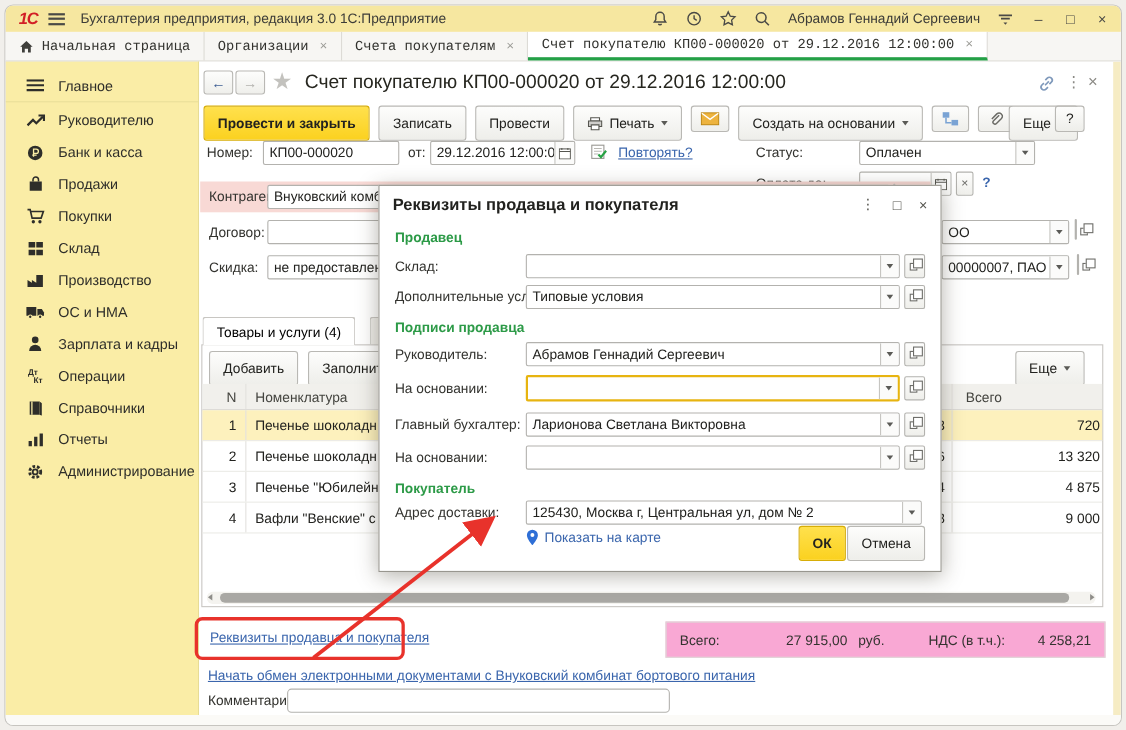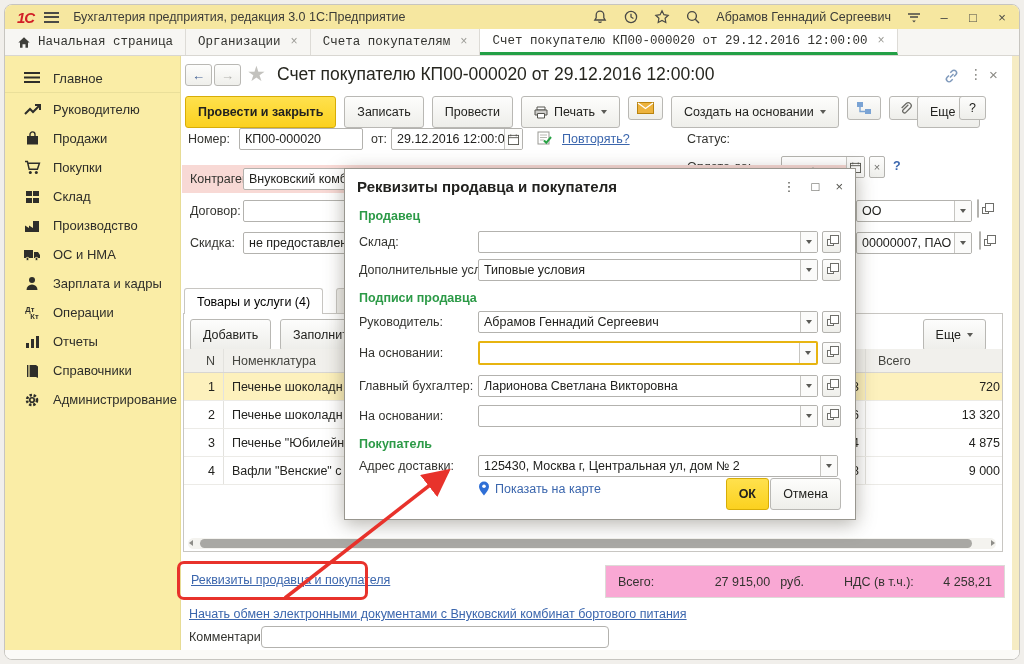--- a/index.html
+++ b/index.html
@@ -156,20 +156,29 @@
             <span class="sic">
               <svg width="17" height="13" viewBox="0 0 17 13" fill="none">
                 <path d="M1 11l5-5 3 3 6-6" stroke="#2e2e2a" stroke-width="2"></path>
                 <path d="M11 2h5v5" fill="none" stroke="#2e2e2a" stroke-width="2"></path>
               </svg>
             </span>
             <span>Руководителю</span>
           </div>
     <div class="sitem">
             <span class="sic">
+              <svg width="16" height="16" viewBox="0 0 16 16" fill="none">
+                <circle cx="8" cy="8" r="6.6" fill="#2e2e2a"></circle>
+                <path d="M6.5 11.5V4.5h2.4a2 2 0 0 1 0 4H6.5M5.3 10h4" stroke="#faeda6" stroke-width="1.2"></path>
+              </svg>
+            </span>
+            <span>Банк и касса</span>
+          </div>
+    <div class="sitem">
+            <span class="sic">
               <svg width="15" height="15" viewBox="0 0 15 15">
                 <path d="M2 5h11v8.5H2z" fill="#2e2e2a"></path>
                 <path d="M5 5V3.4a2.5 2.5 0 0 1 5 0V5" fill="none" stroke="#2e2e2a" stroke-width="1.4"></path>
               </svg>
             </span>
             <span>Продажи</span>
           </div>
     <div class="sitem">
             <span class="sic">
               <svg width="17" height="15" viewBox="0 0 17 15" fill="none">
@@ -217,35 +226,35 @@
             <span>Зарплата и кадры</span>
           </div>
     <div class="sitem">
             <span class="sic dtkt">
               <span><span>Дт</span><span class="b">Кт</span></span>
             </span>
             <span>Операции</span>
           </div>
     <div class="sitem">
             <span class="sic">
-              <svg width="15" height="13" viewBox="0 0 15 13">
-                <path d="M1 13V8h3v5zM6 13V4h3v9zM11 13V1h3v12z" fill="#2e2e2a"></path>
-              </svg>
-            </span>
-            <span>Отчеты</span>
-          </div>
-    <div class="sitem">
-            <span class="sic">
               <svg width="14" height="14" viewBox="0 0 14 14">
                 <path d="M2 1h9v12H2z" fill="#2e2e2a"></path>
                 <path d="M11 1l2 1.5V14l-2-1z" fill="#2e2e2a"></path>
                 <path d="M4 1v12" stroke="#faeda6" stroke-width="1.2"></path>
               </svg>
             </span>
             <span>Справочники</span>
+          </div>
+    <div class="sitem">
+            <span class="sic">
+              <svg width="15" height="13" viewBox="0 0 15 13">
+                <path d="M1 13V8h3v5zM6 13V4h3v9zM11 13V1h3v12z" fill="#2e2e2a"></path>
+              </svg>
+            </span>
+            <span>Отчеты</span>
           </div>
     <div class="sitem">
             <span class="sic">
               <svg width="16" height="16" viewBox="0 0 16 16" fill="none">
                 <circle cx="8" cy="8" r="5" stroke="#2e2e2a" stroke-width="2.6" stroke-dasharray="2.4 1.7"></circle>
                 <circle cx="8" cy="8" r="3.1" fill="#2e2e2a"></circle>
                 <circle cx="8" cy="8" r="1.4" fill="#faeda6"></circle>
               </svg>
             </span>
             <span>Администрирование</span>
@@ -335,20 +344,26 @@
               </svg>
             </span>
     </div>
     <svg class="abs" style="left:356px;top:74px;" width="16" height="16" viewBox="0 0 16 16">
             <rect x="1" y="2" width="11" height="12" fill="#fff" stroke="#9a9994"></rect>
             <path d="M3 5h7M3 7.5h7M3 10h4" stroke="#b9b8b3"></path>
             <path d="M7 10.5l2.3 2.3L14 7" fill="none" stroke="#27a244" stroke-width="2"></path>
           </svg>
     <span class="link abs" style="left:381px;top:76px;">Повторять?</span>
     <span class="lbl abs" style="left:506px;top:76px;">Статус:</span>
+    <div class="ibox abs" style="left:600px;top:72px;width:160px;">
+            <span class="itxt">Оплачен</span>
+            <span class="dd">
+              <span class="tri"></span>
+            </span>
+          </div>
 
     
     <span class="lbl abs" style="left:506px;top:104px;">Оплата до:</span>
     <div class="ibox abs" style="left:600px;top:100px;width:84px;">
       <span class="itxt"></span>
       <span class="calbtn">
               <svg width="11" height="11" viewBox="0 0 12 12">
                 <rect x="0.5" y="1.5" width="11" height="10" fill="#fff" stroke="#55554f"></rect>
                 <path d="M0.5 4h11" stroke="#55554f"></path>
                 <path d="M3 0.5v2M9 0.5v2" stroke="#55554f"></path>

